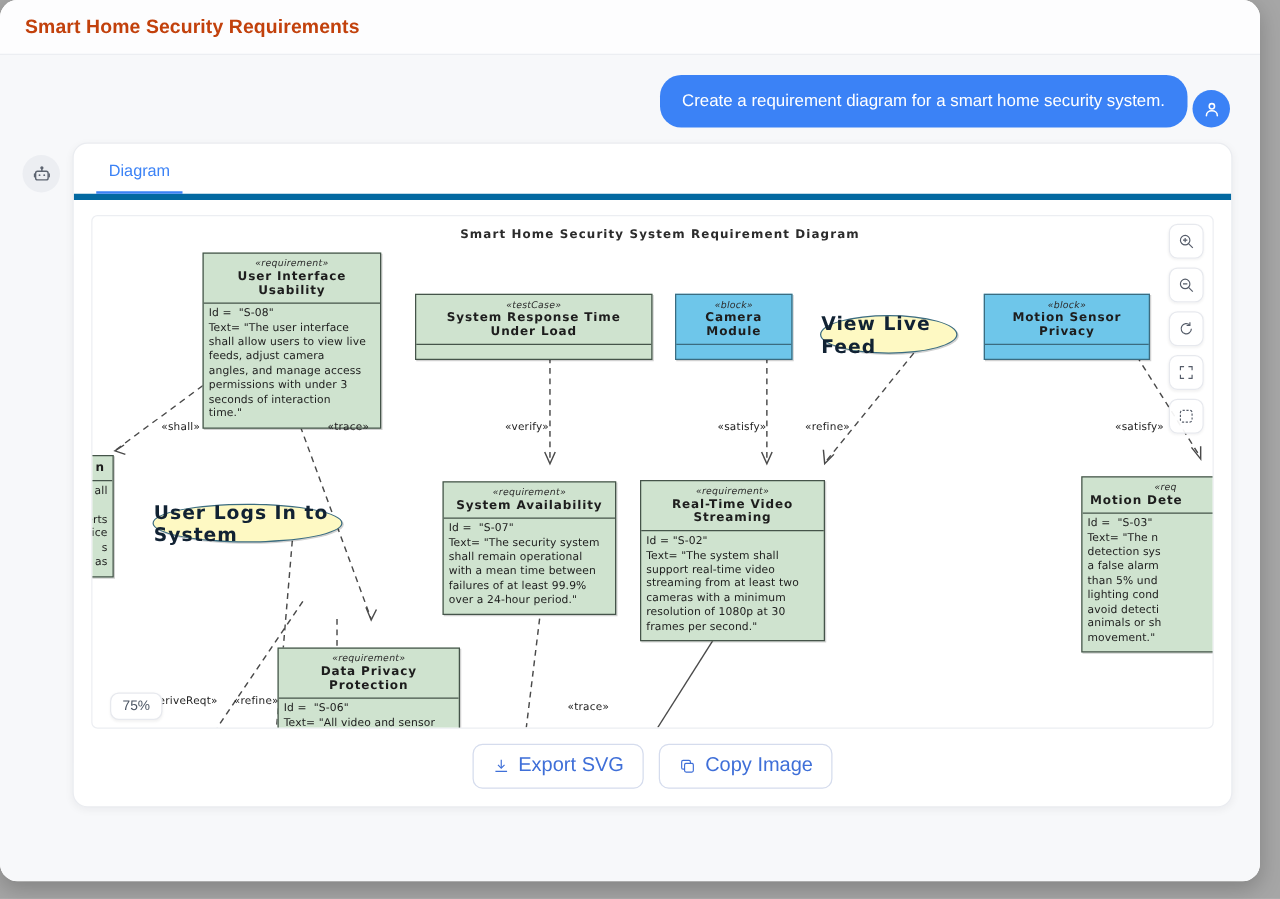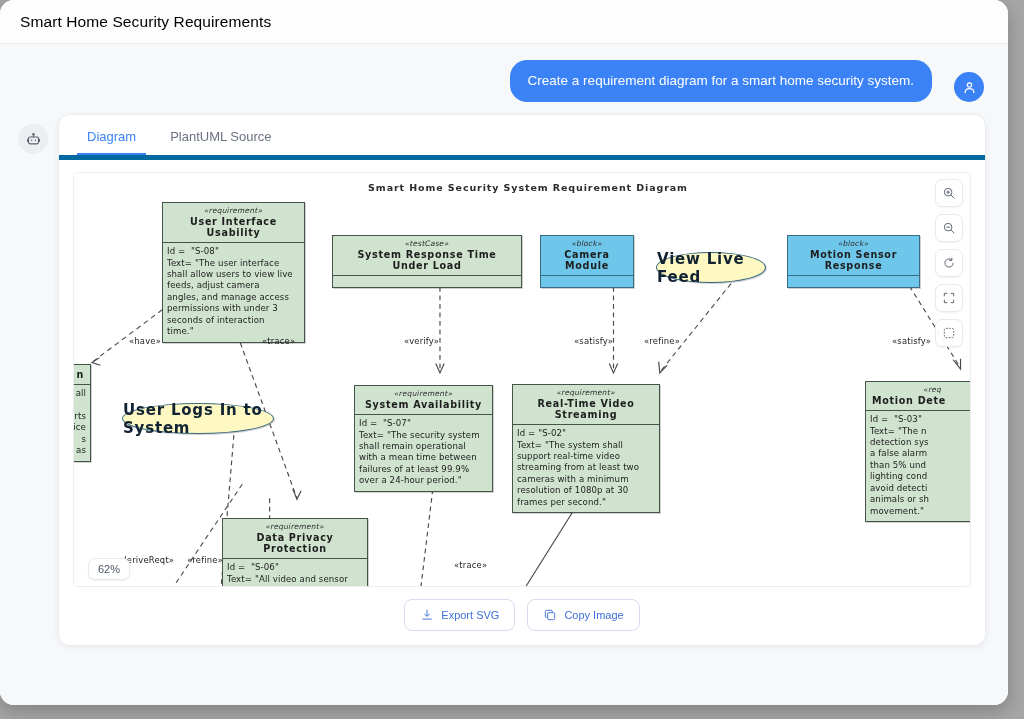--- a/index.html
+++ b/index.html
@@ -19,33 +19,33 @@
   }
   
   .titlebar {
     height: 44px;
     background: #fdfdfe;
     border-bottom: 1px solid #eceef2;
     display: flex; align-items: center;
     padding-left: 20px;
   }
   .titlebar .title {
-    font-size: 15.5px; font-weight: normal; color: #000000;
+    font-size: 15.5px; font-weight: bold; color: #c2410c;
     letter-spacing: .1px;
   }
   
   .chat-area {
     position: relative;
     height: 661px;
     background: #f7f8fa;
     padding: 0;
   }
   .user-row {
     display: flex; align-items: flex-start; justify-content: flex-end;
-    gap: 22px;
+    gap: 4px;
     padding: 16px 24px 0 0;
   }
   .avatar {
     width: 30px; height: 30px; border-radius: 50%;
     background: #3b82f6;
     display: flex; align-items: center; justify-content: center;
     flex: 0 0 auto; margin-top: 12px;
   }
   .avatar svg { width: 15px; height: 15px; }
   .bubble {
@@ -175,21 +175,21 @@
   
   .card-actions {
     flex: 0 0 auto;
     display: flex; gap: 12px; justify-content: center;
     padding: 12px 0 14px 0;
   }
   .abtn {
     display: flex; align-items: center; gap: 7px;
     border: 1px solid #d5dced; border-radius: 8px;
     background: #fff; color: #3f6fd8;
-    font-size: 11px; padding: 8px 15px; cursor: pointer;
+    font-size: 16px; padding: 8px 15px; cursor: pointer;
   }
   .abtn svg { width: 14px; height: 14px; stroke: #3f6fd8; fill: none; stroke-width: 1.6; }
 </style>
 </head>
 <body>
 
 <div class="window">
 
   <div class="titlebar">
     <span class="title">Smart Home Security Requirements</span>
@@ -216,21 +216,20 @@
           <circle cx="9" cy="13" r="1.2" fill="#5d6470" stroke="none"></circle>
             <circle cx="15" cy="13" r="1.2" fill="#5d6470" stroke="none"></circle>
           <path d="M2.6 11.5v3.5M21.4 11.5v3.5"></path>
         </svg>
       </div>
 
       <div class="card">
 
         <div class="tabs">
           <div class="tab active">Diagram</div>
-          <div class="tab">PlantUML Source</div>
         </div>
 
         <div class="canvas-wrap">
 
           <div class="diagram-title">Smart Home Security System Requirement Diagram</div>
 
           <svg class="edges" viewBox="0 0 852 438" preserveAspectRatio="none">
             <g stroke="#4a4a4a" stroke-width="1.1" fill="none">
 
               <path d="M84 145 L18 200" stroke-dasharray="5,4"></path>
@@ -299,21 +298,21 @@
 
           <div class="node block" style="left:466px; top:62px; width:94px;">
             <div class="stereo">«block»</div>
             <div class="nname">Camera Module</div>
             <div class="sep"></div>
             <div class="emptybody"></div>
           </div>
 
           <div class="node block" style="left:713px; top:62px; width:133px;">
             <div class="stereo">«block»</div>
-            <div class="nname">Motion Sensor Response</div>
+            <div class="nname">Motion Sensor Privacy</div>
             <div class="sep"></div>
             <div class="emptybody"></div>
           </div>
 
           <div class="node" style="left:280px; top:212px; width:139px;">
             <div class="stereo">«requirement»</div>
             <div class="nname">System Availability</div>
             <div class="sep"></div>
             <div class="body">Id =  "S-07"
 Text= "The security system
@@ -360,31 +359,31 @@
 data shall be encrypted
 both in transit and at rest,
 and users shall have the
 ability to delete stored
 recordings within 30 days."</div>
           </div>
 
           <div class="ellipse" style="left:582px; top:79px; width:110px; height:31px;">View Live Feed</div>
           <div class="ellipse" style="left:48px; top:230px; width:152px; height:31px;">User Logs In to System</div>
 
-          <div class="edge-label" style="left:55px; top:163px;">«have»</div>
+          <div class="edge-label" style="left:55px; top:163px;">«shall»</div>
           <div class="edge-label" style="left:188px; top:163px;">«trace»</div>
           <div class="edge-label" style="left:330px; top:163px;">«verify»</div>
           <div class="edge-label" style="left:500px; top:163px;">«satisfy»</div>
           <div class="edge-label" style="left:570px; top:163px;">«refine»</div>
           <div class="edge-label" style="left:818px; top:163px;">«satisfy»</div>
           <div class="edge-label" style="left:42px; top:382px;">«deriveReqt»</div>
           <div class="edge-label" style="left:113px; top:382px;">«refine»</div>
           <div class="edge-label" style="left:380px; top:387px;">«trace»</div>
 
-          <div class="pct-badge">62%</div>
+          <div class="pct-badge">75%</div>
 
           <div class="zoomctl">
             <div class="zbtn">
               <svg viewBox="0 0 24 24">
                   <circle cx="10.5" cy="10.5" r="6.5"></circle>
                   <path d="M15.5 15.5 L21 21"></path>
                   <path d="M10.5 7.5v6M7.5 10.5h6"></path>
                 </svg>
             </div>
             <div class="zbtn">

